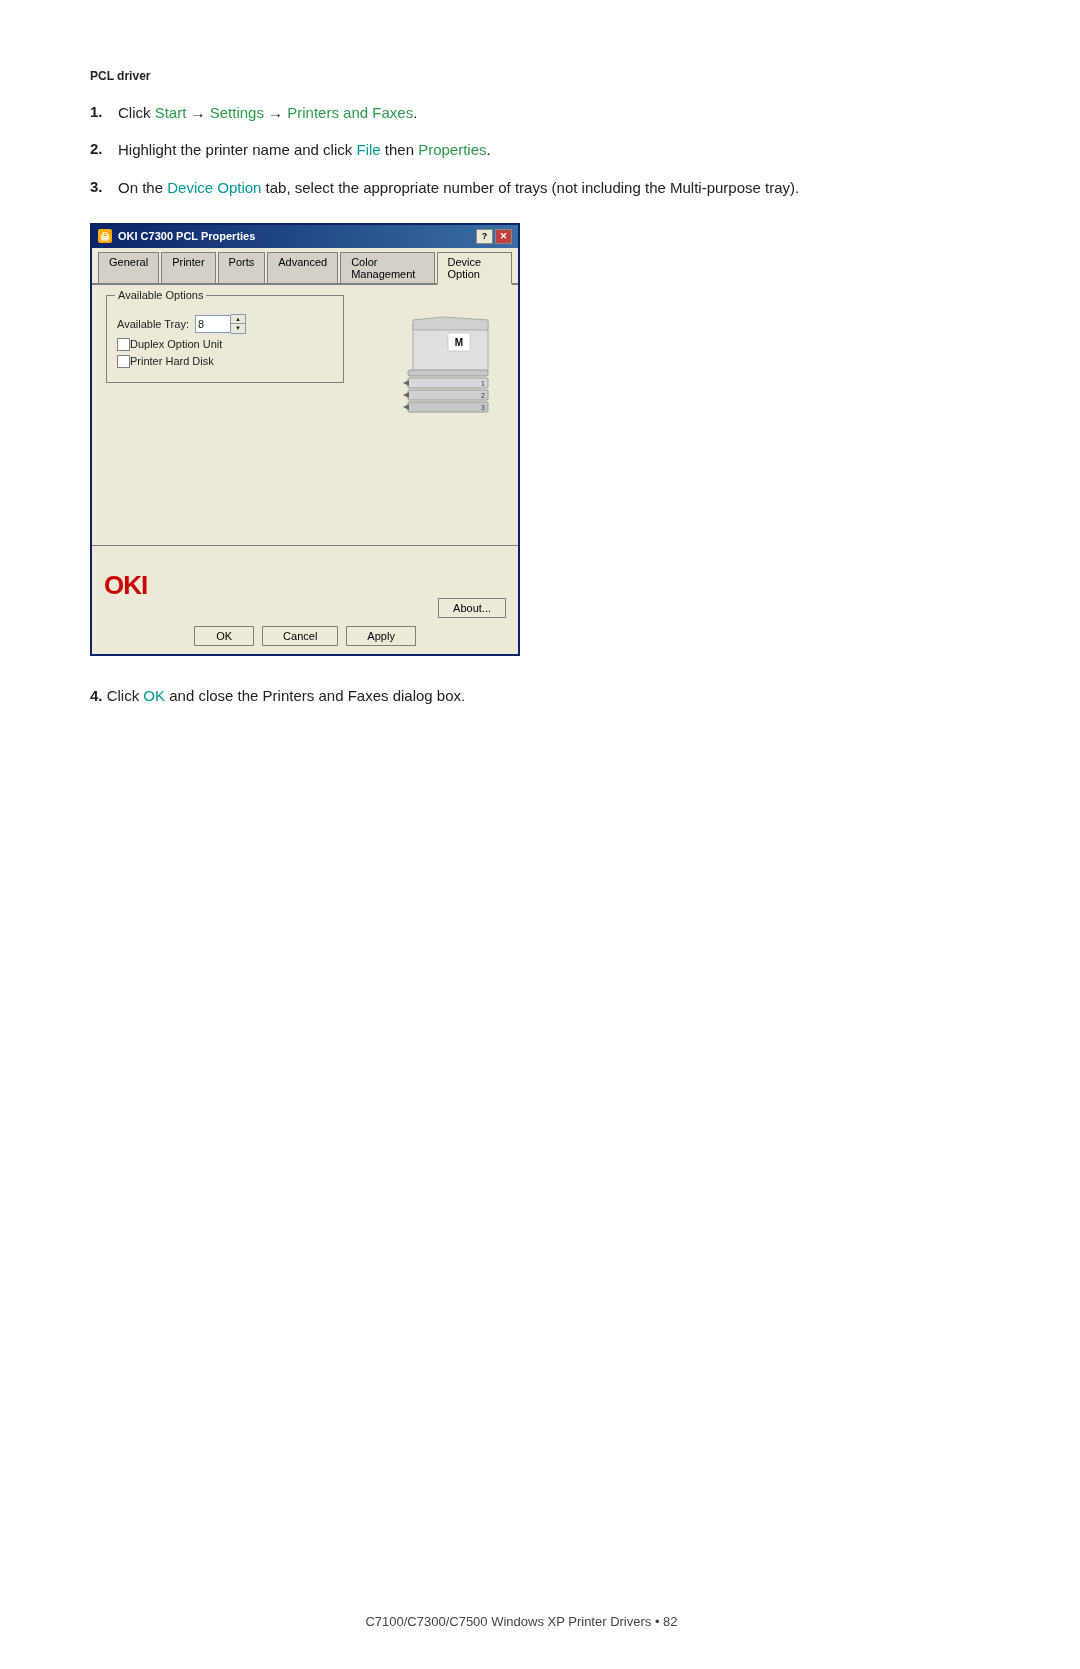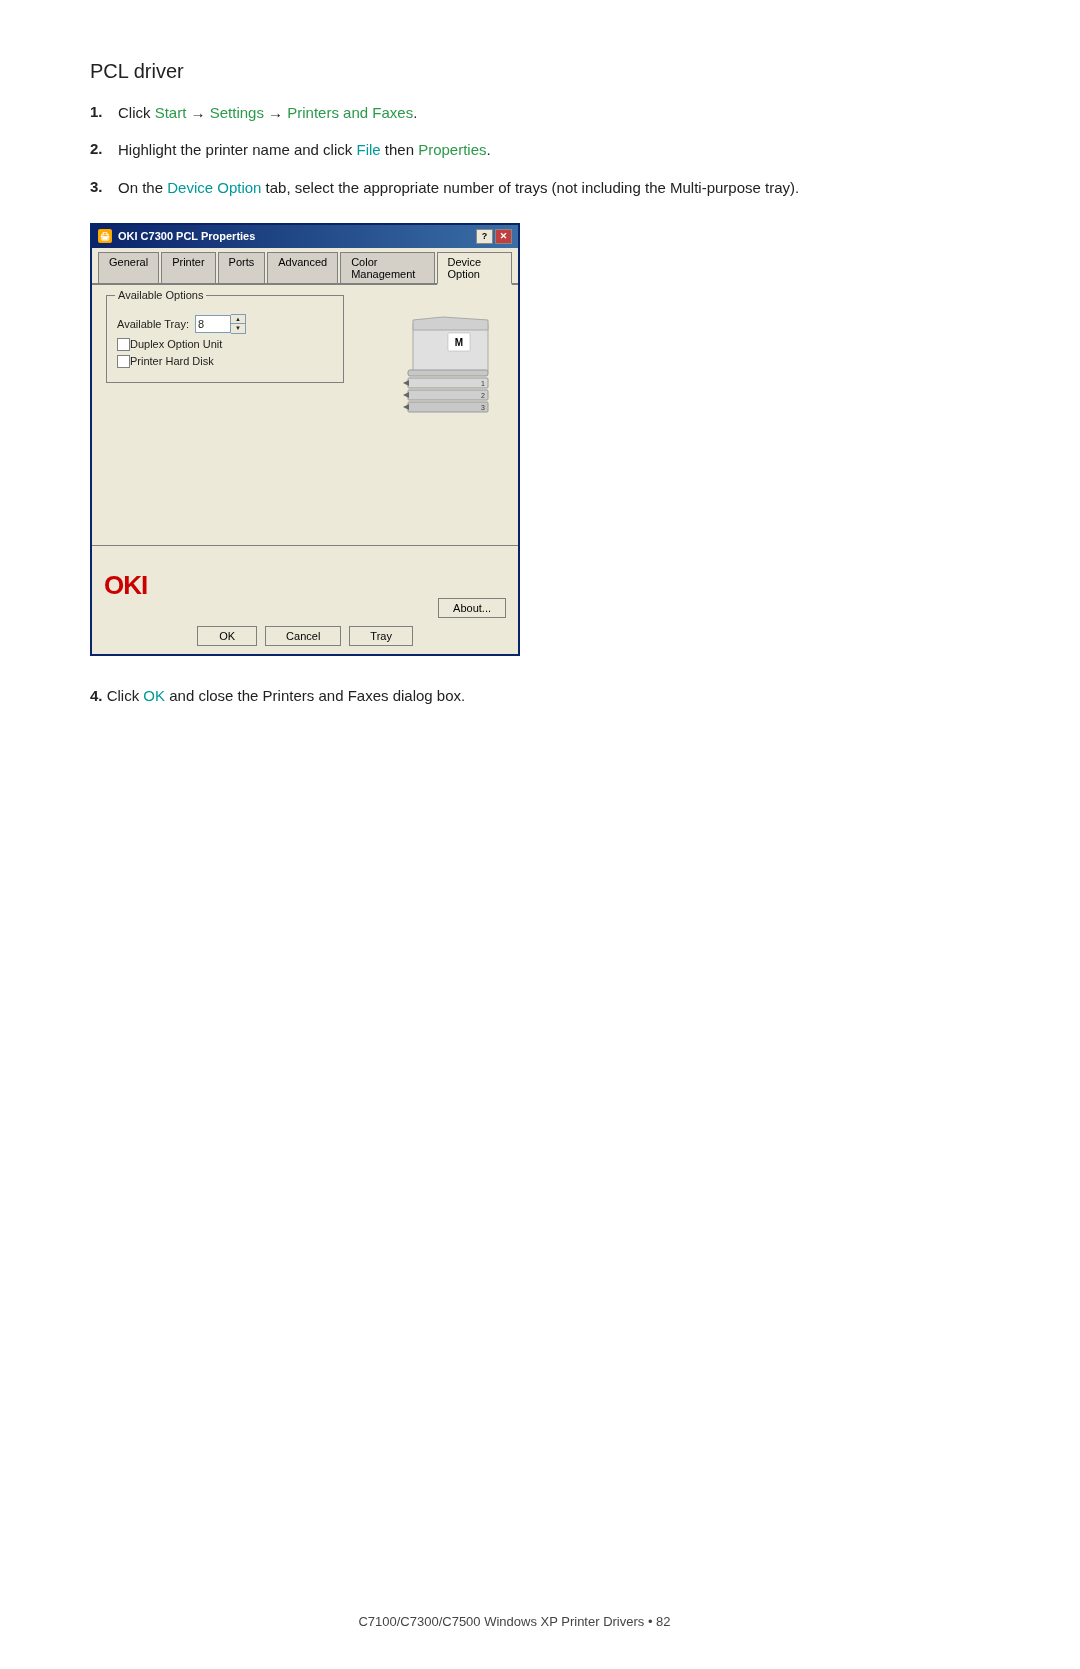--- a/index.html
+++ b/index.html
@@ -13,23 +13,24 @@
       min-height: 1669px;
       padding: 60px 80px 60px 80px;
     }
 
     .page-content {
       max-width: 900px;
       margin: 0 auto;
     }
 
     .section-heading {
-      font-size: 20px;
-      font-weight: normal;
+      font-size: 12px;
+      font-weight: bold;
       margin-bottom: 18px;
+      margin-top: 9px;
     }
 
     .steps-list {
       list-style: none;
       padding: 0;
       margin: 0 0 24px 0;
     }
 
     .steps-list li {
       display: flex;
@@ -301,21 +302,21 @@
     .step4-text {
       font-size: 15px;
       line-height: 1.55;
       margin-top: 10px;
     }
 
     
     .page-footer {
       position: fixed;
       bottom: 40px;
-      left: 0;
+      left: 7px;
       width: 1029px;
       text-align: center;
       font-size: 13px;
       color: #444;
     }
   </style>
 </head>
 <body>
 
 <div class="page-content">
@@ -429,21 +430,21 @@
       <div class="win-footer">
         <div class="win-logo-row">
           <div class="oki-logo">
             <span class="oki-o">O</span><span class="oki-k">K</span><span class="oki-i">I</span>
           </div>
           <button class="win-about-btn">About...</button>
         </div>
         <div class="win-bottom-buttons">
           <button class="win-btn">OK</button>
           <button class="win-btn">Cancel</button>
-          <button class="win-btn">Tray</button>
+          <button class="win-btn">Apply</button>
         </div>
       </div>
 
     </div>
   </div>
 
   <div class="step4-text">
     <span class="step-number">4.</span>
     <span>Click </span><span class="highlight-teal">OK</span><span> and close the Printers and Faxes dialog box.</span>
   </div>

